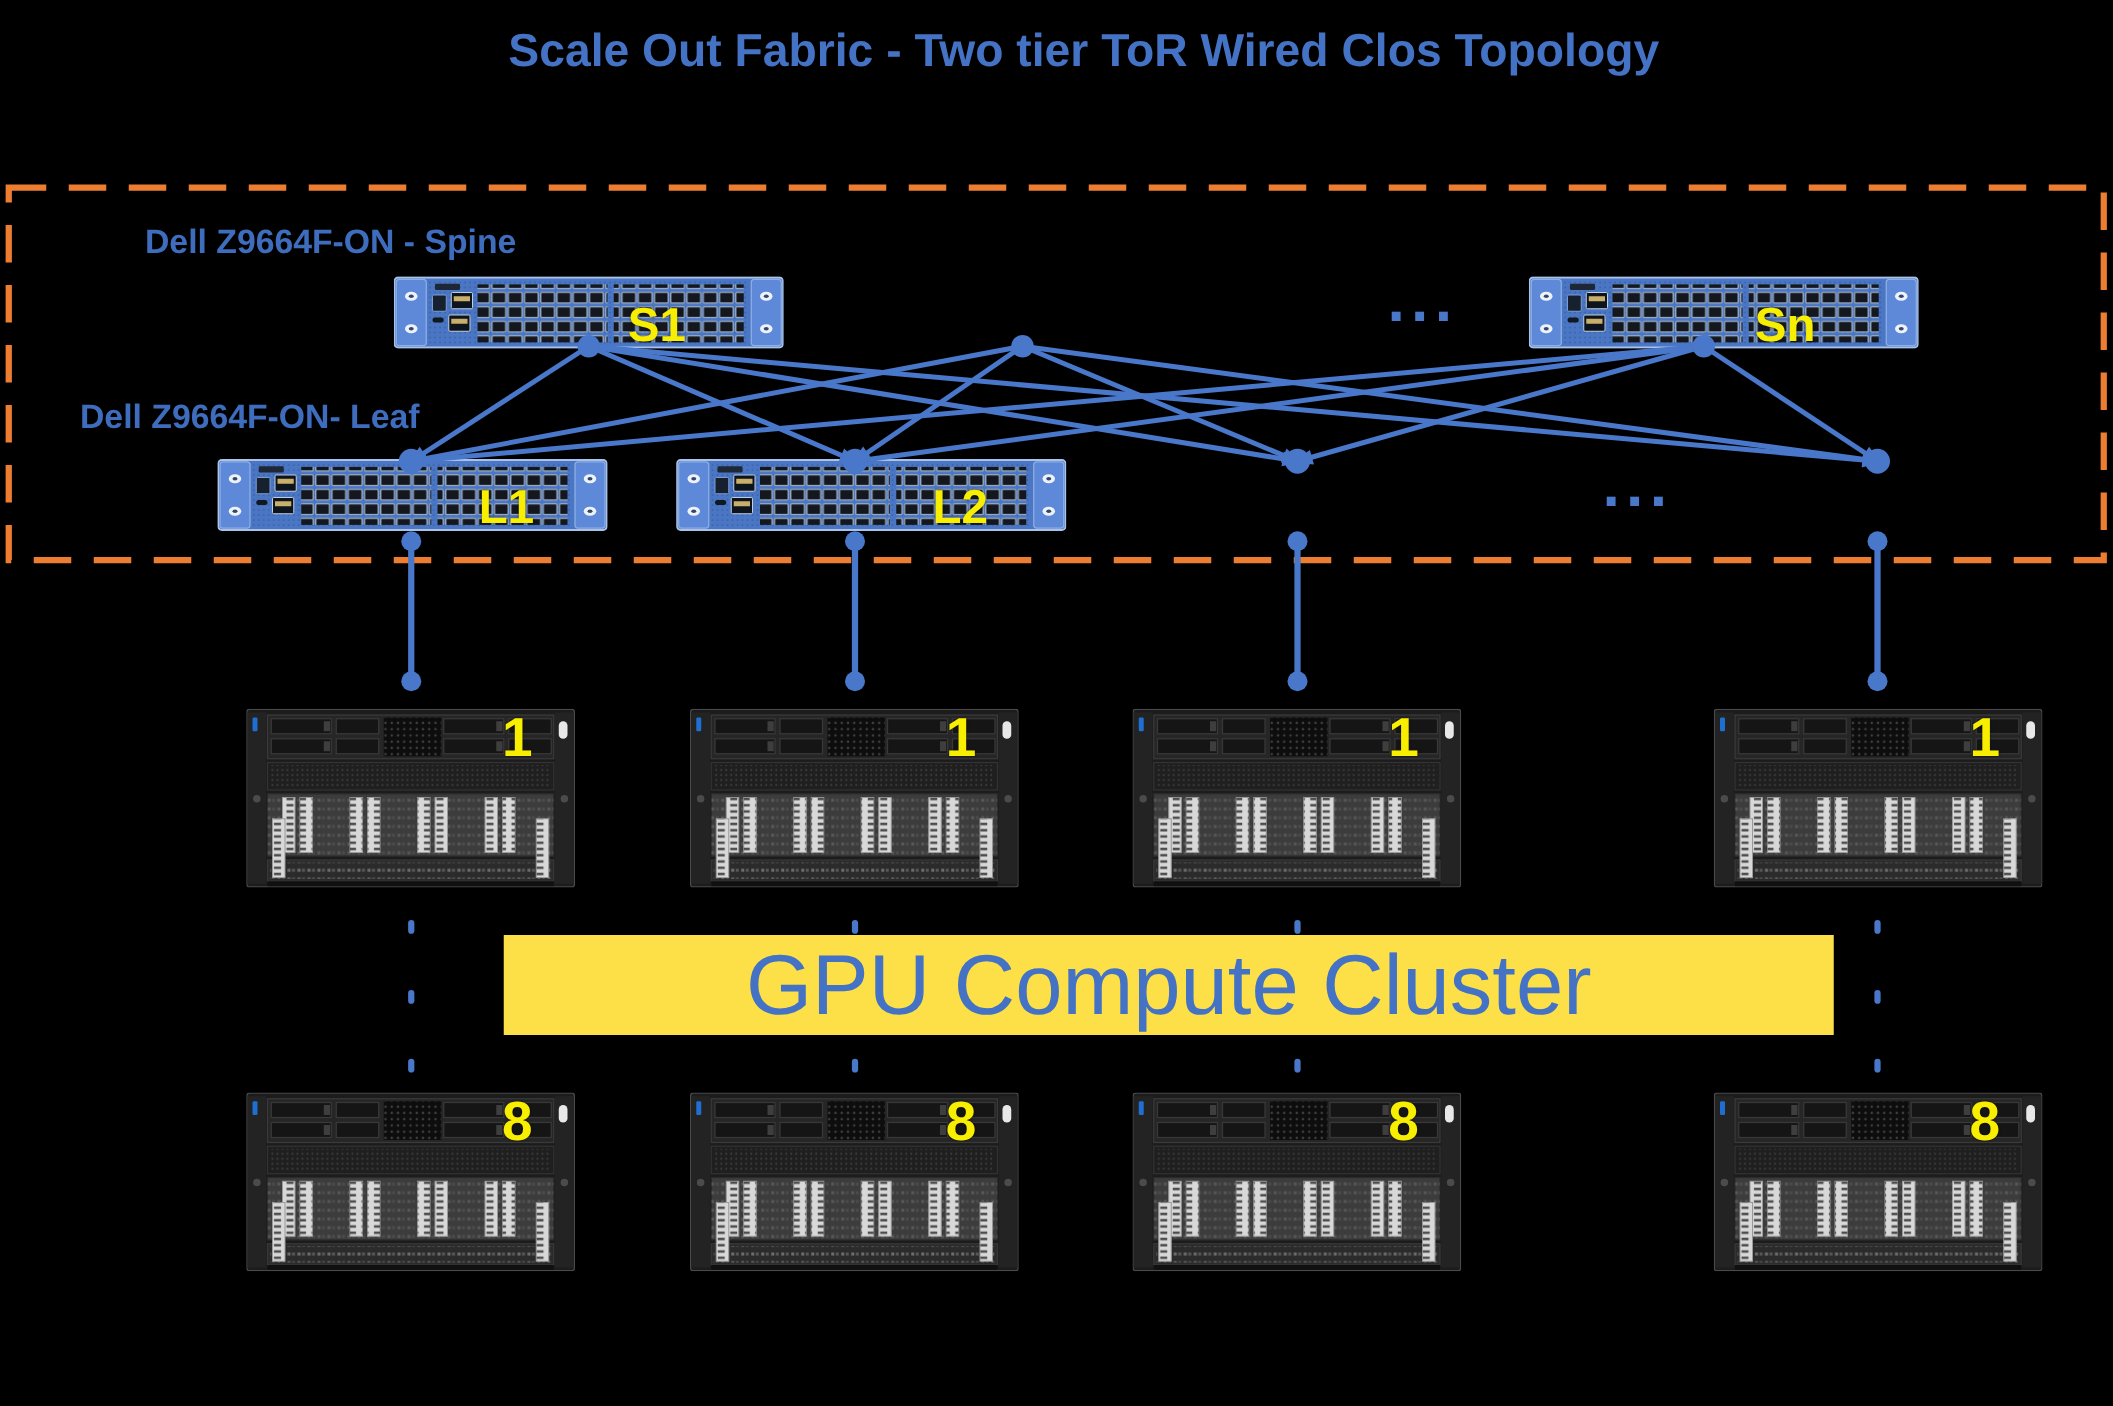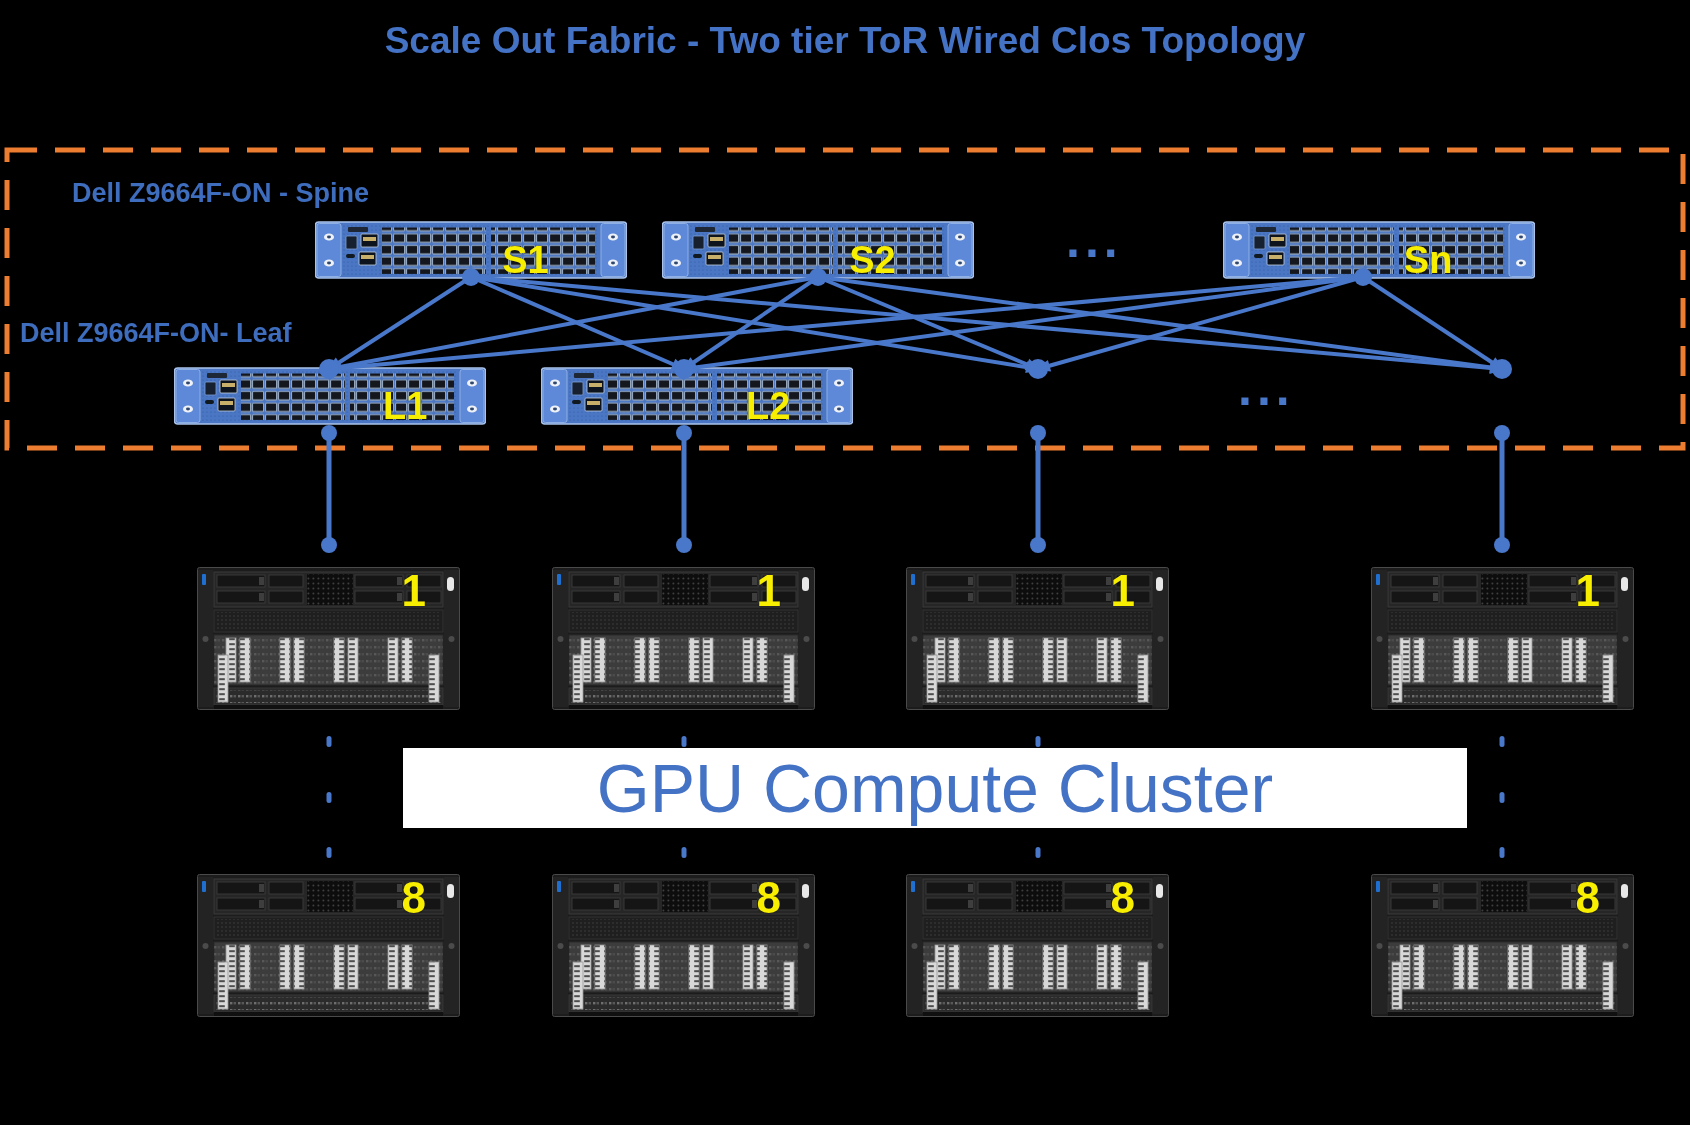--- a/index.html
+++ b/index.html
@@ -42,27 +42,27 @@
   .server .server-num{
     position:absolute;top:0px;right:34px;
     font-size:44px;font-weight:700;color:#F8EE00;line-height:1.1;
     text-shadow:0 0 2px rgba(0,0,0,.6);
   }
   
   #overlay{left:0;top:0;pointer-events:none;z-index:5;}
   .switch,.server{z-index:2;}
   
   #banner{
-    left:403px;top:748px;width:1064px;height:80px;background:#ffffff;z-index:6;
+    left:403px;top:748px;width:1064px;height:80px;background:#fde047;z-index:6;
     display:flex;align-items:center;justify-content:center;
   }
   #banner span{
     color:#4472C4;font-size:68px;font-weight:400;letter-spacing:0px;white-space:nowrap;
   }
-  .zlabels{z-index:7;}
+  .zlabels{z-index:7;padding-left:44px;}
 </style>
 </head>
 <body>
 
 <div id="canvas">
 
   <svg width="0" height="0" style="position:absolute" aria-hidden="true">
     <defs>
       <pattern id="dotsBlue" width="4" height="4" patternUnits="userSpaceOnUse">
         <circle cx="1" cy="1" r="0.6" fill="#2E5598"></circle>
@@ -178,26 +178,20 @@
 
   <div id="spine-label" class="abs tier-label zlabels">Dell Z9664F-ON - Spine</div>
   <div id="leaf-label" class="abs tier-label zlabels">Dell Z9664F-ON- Leaf</div>
 
   <div class="abs switch spine" style="left:315px;top:220px;height:60px;">
     <svg viewBox="0 0 312 58">
         <use href="#sym-switch"></use>
       </svg>
     <span class="switch-label">S1</span>
   </div>
-  <div class="abs switch spine" style="left:662px;top:220px;height:60px;">
-    <svg viewBox="0 0 312 58">
-        <use href="#sym-switch"></use>
-      </svg>
-    <span class="switch-label">S2</span>
-  </div>
   <div class="abs switch spine" style="left:1207px;top:220px;height:60px;padding-left:16px;">
     <svg viewBox="0 0 312 58">
         <use href="#sym-switch"></use>
       </svg>
     <span class="switch-label">Sn</span>
   </div>
   <div id="spine-ellipsis" class="abs ellipsis zlabels">...</div>
 
   <div class="abs switch leaf" style="left:174px;top:367px;height:58px;">
     <svg viewBox="0 0 312 58">

